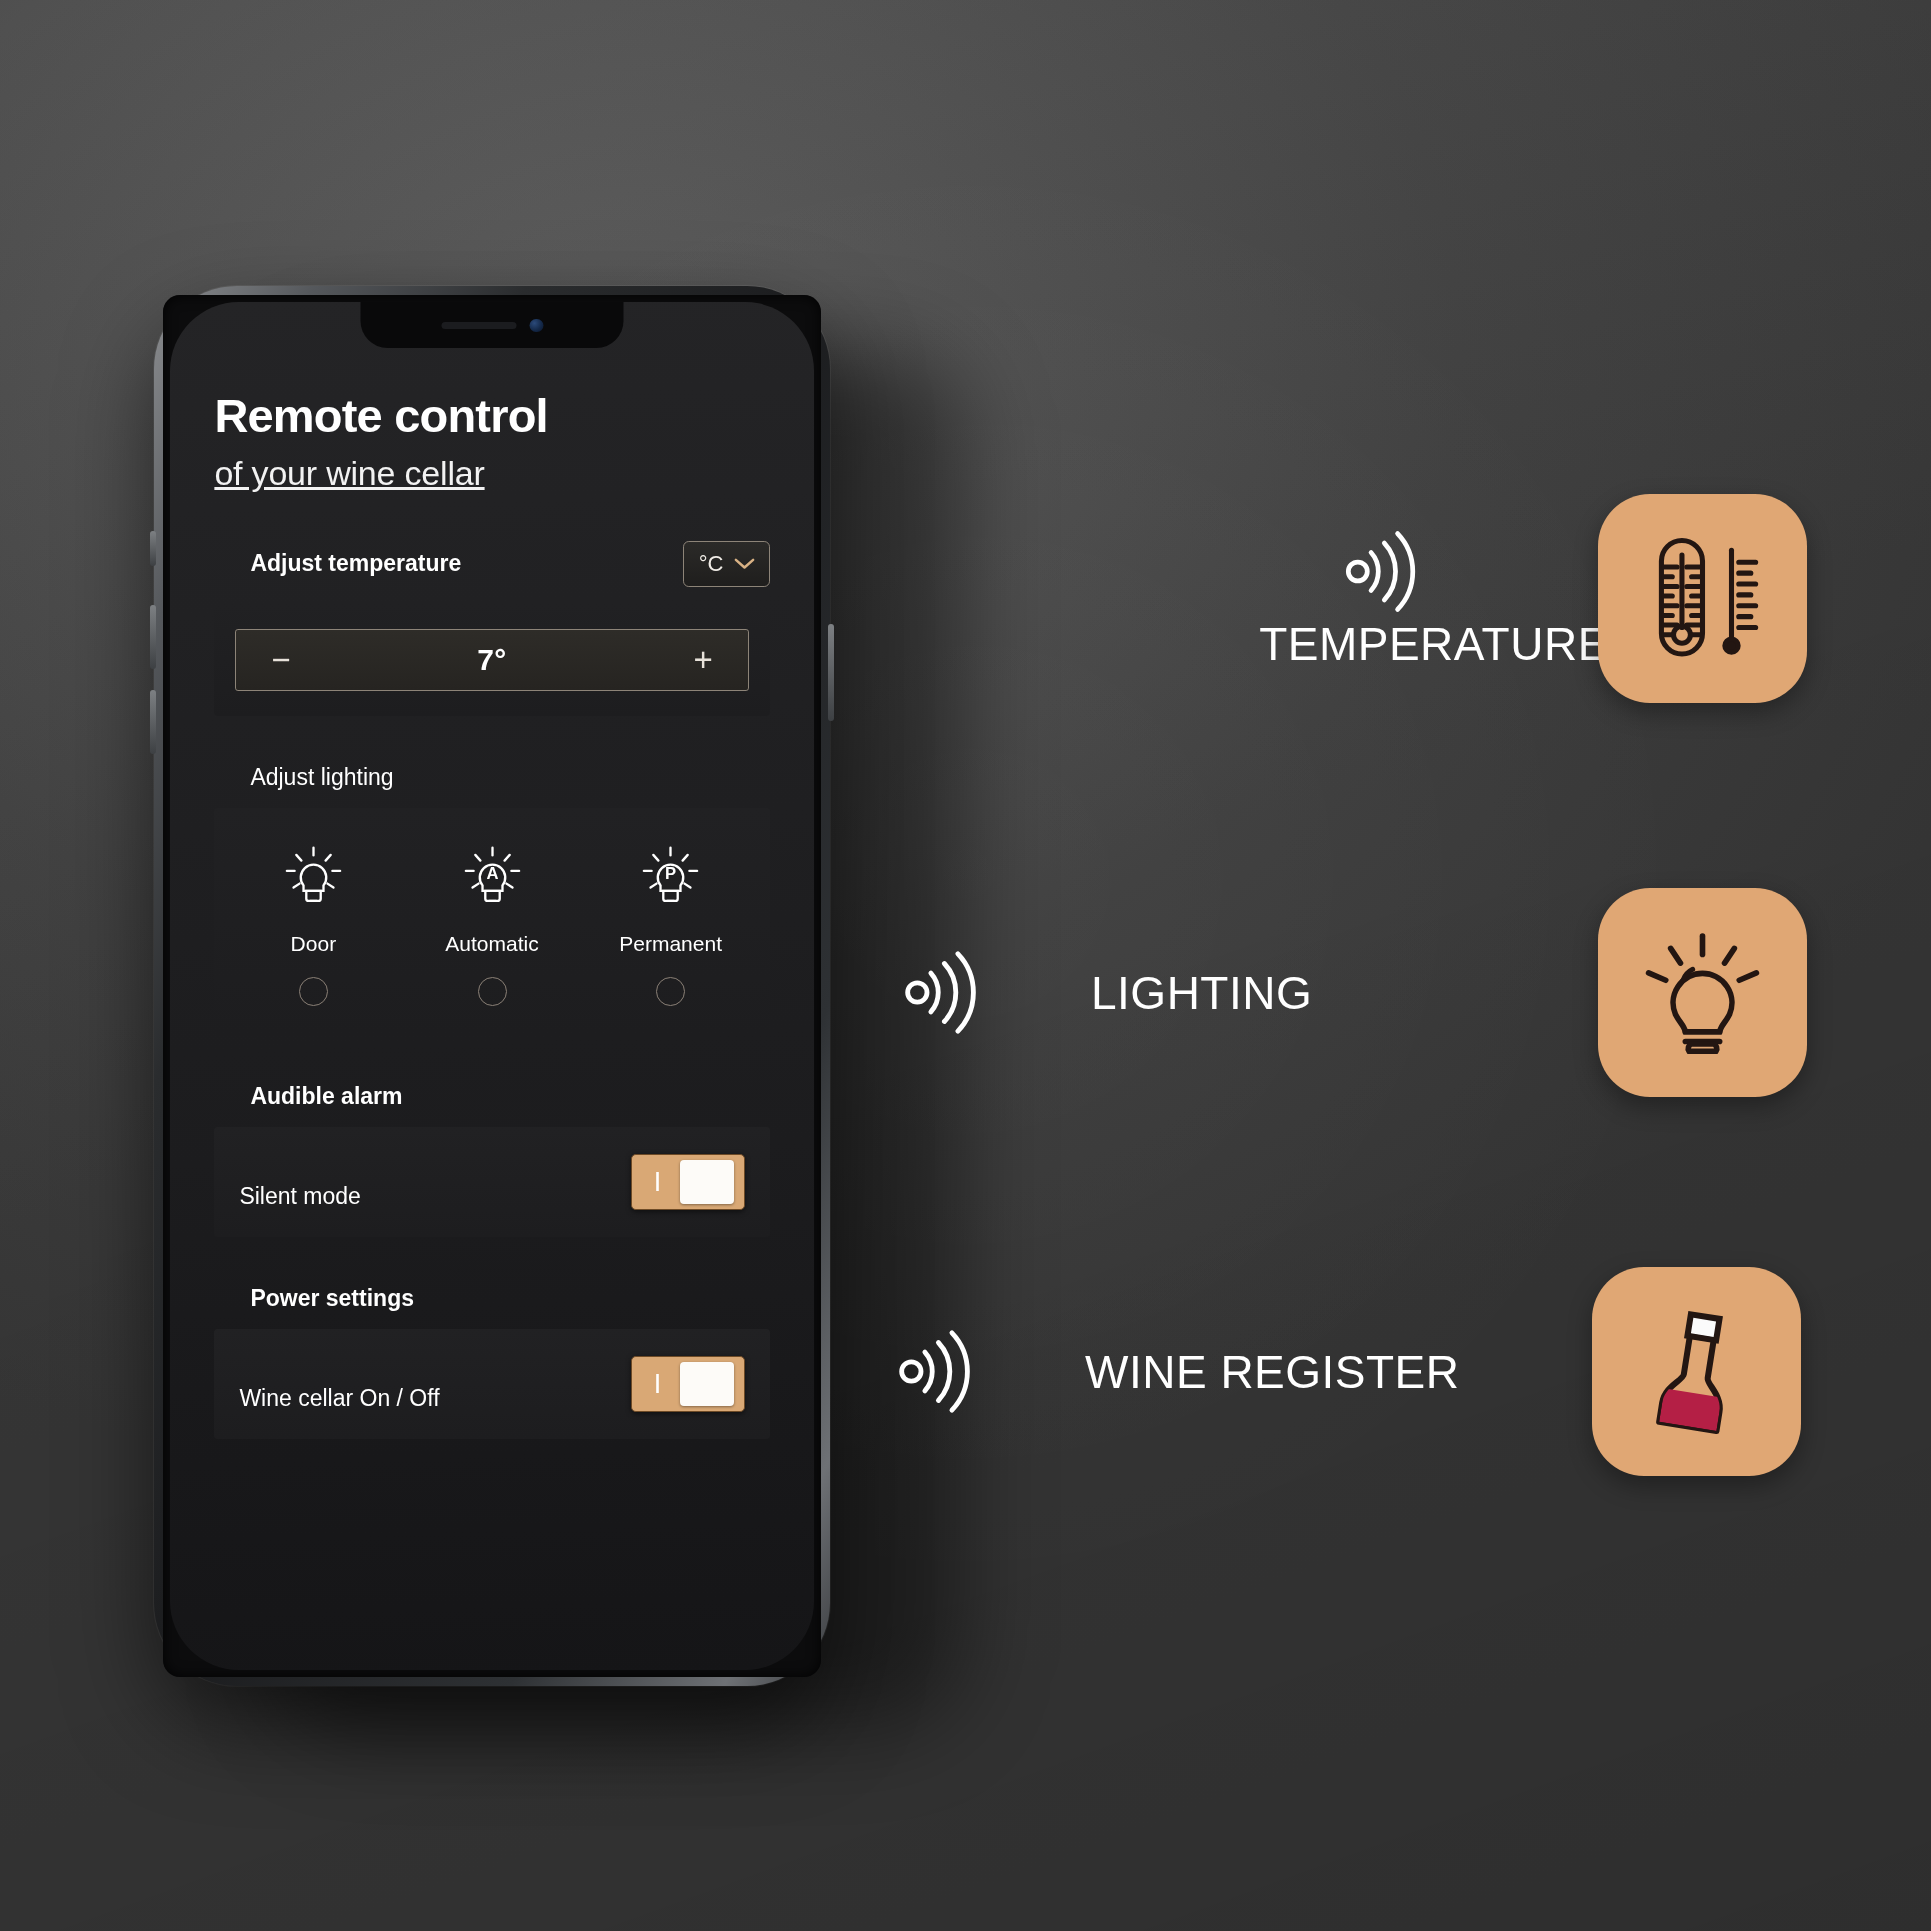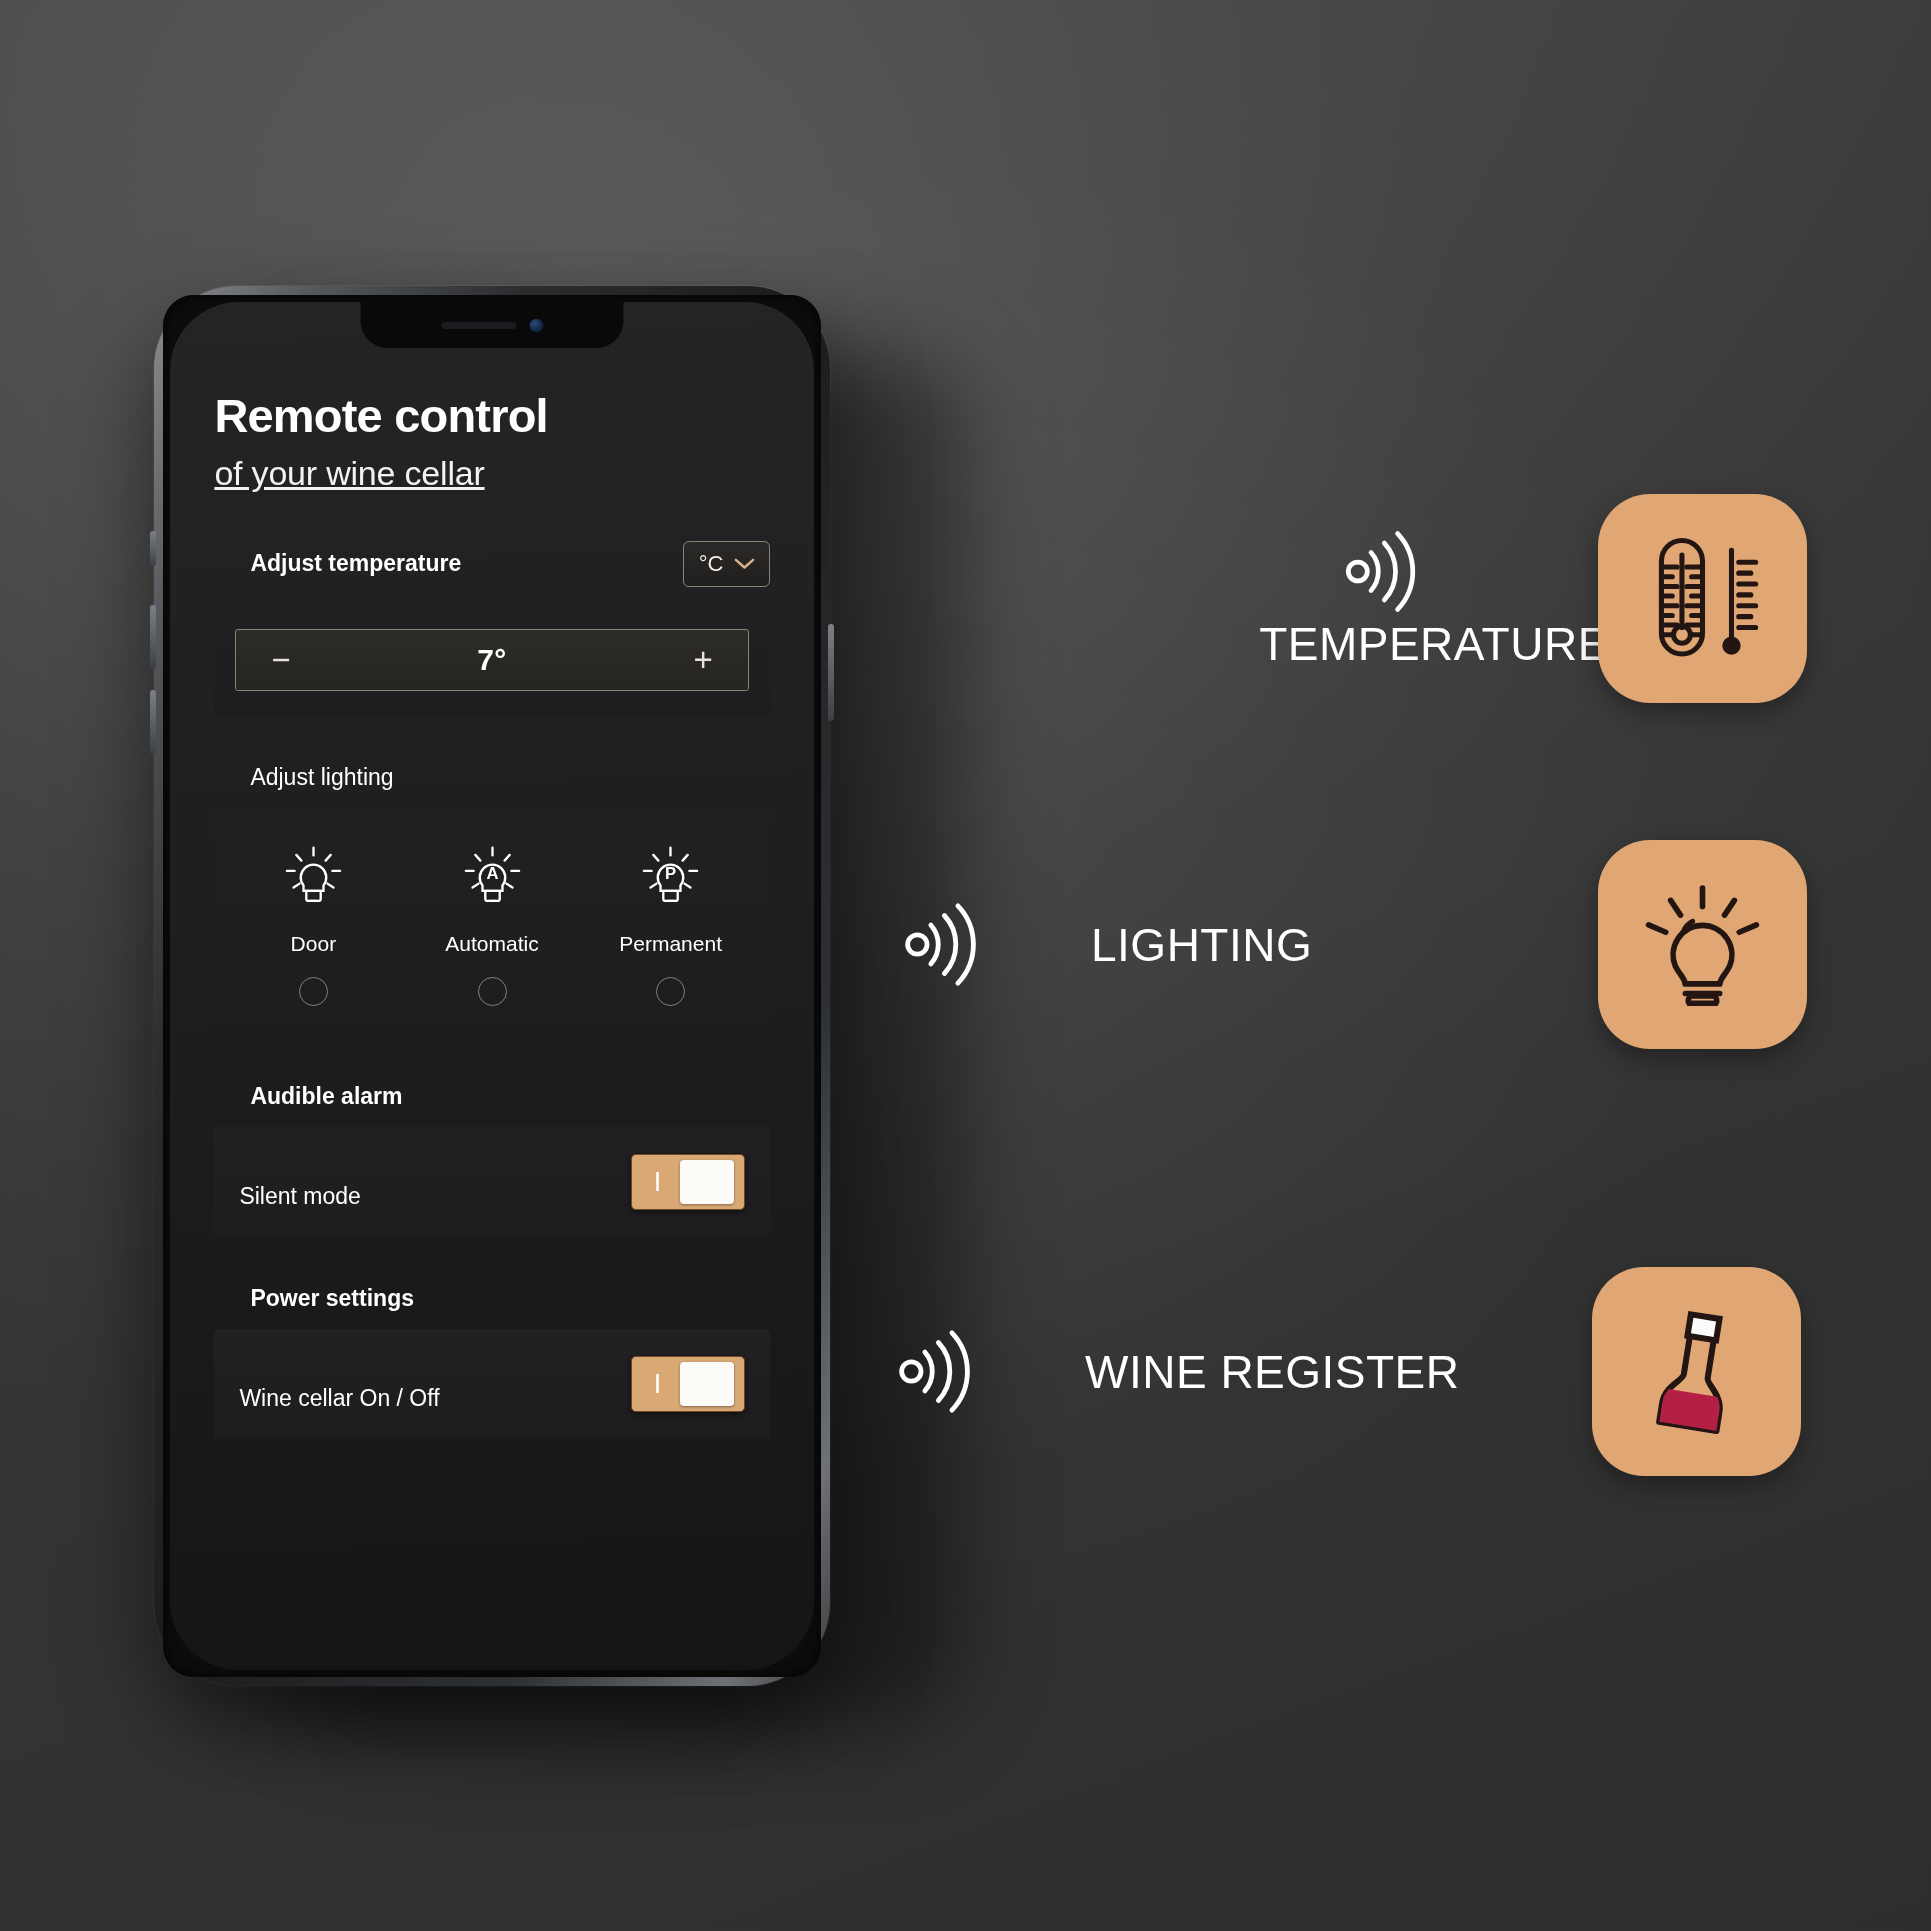--- a/index.html
+++ b/index.html
@@ -27,21 +27,21 @@
   }
   .phone{
     position:absolute; left:154px; top:286px;
     width:676px; height:1400px;
     border-radius:83px;
     background:linear-gradient(115deg,#8d8f92 0%,#55585c 12%,#2a2c2e 28%,#1b1c1e 50%,#2e3134 76%,#6e7175 92%,#3a3c3f 100%);
     padding:8.7px;
     box-shadow:0 39px 87px rgba(0,0,0,0.55), 0 0 0 1px rgba(255,255,255,0.07);
   }
   .phone-inner{
-    width:100%; height:100%; border-radius:31px;
+    width:100%; height:100%; border-radius:17px;
     background:#0c0c0d;
     padding:7.7px;
     box-shadow:inset 0 0 13.5px rgba(0,0,0,0.9);
   }
   .screen{
     position:relative; width:100%; height:100%;
     border-radius:69px; overflow:hidden;
     background:linear-gradient(178deg,#242426 0%,#202022 30%,#1c1c1e 62%,#151517 100%);
   }
   .notch{
@@ -282,21 +282,21 @@
         <path d="M28 34 h11 M28 42 h7 M28 50 h11 M28 58 h7 M28 66 h11 M28 74 h7 M28 82 h11 M28 90 h7"></path>
         <path d="M58 34 h-11 M58 42 h-7 M58 50 h-11 M58 58 h-7 M58 66 h-11 M58 74 h-7 M58 82 h-11 M58 90 h-7"></path>
         <path d="M84 20 v74"></path>
         <circle cx="84" cy="99" r="5.5" fill="#231612"></circle>
         <path d="M90 30 h14 M90 39 h10 M90 48 h14 M90 57 h10 M90 66 h14 M90 75 h10 M90 84 h14"></path>
       </g>
     </svg>
   </div>
 </div>
 
-<div class="feature" style="left:898px; top:872px; width:966px; height:145px;">
+<div class="feature" style="left:898px; top:920px; width:966px; height:145px;">
   <svg width="87" height="93" viewBox="0 0 90 96">
     <circle cx="20" cy="48" r="10" fill="none" stroke="#ffffff" stroke-width="5"></circle>
     <path d="M34 28 a30 30 0 0 1 0 40" fill="none" stroke="#ffffff" stroke-width="5" stroke-linecap="round"></path>
     <path d="M48 18 a44 44 0 0 1 0 60" fill="none" stroke="#ffffff" stroke-width="5" stroke-linecap="round"></path>
     <path d="M62 8 a58 58 0 0 1 0 80" fill="none" stroke="#ffffff" stroke-width="5" stroke-linecap="round"></path>
   </svg>
   <div class="feat-label" style="margin-left:106px;">LIGHTING</div>
   <div class="tile" style="position:absolute; left:700px; top:-32px;">
     <svg width="147" height="147" viewBox="0 0 120 120">
       <g stroke="#231612" fill="none" stroke-width="4.6" stroke-linecap="round">

